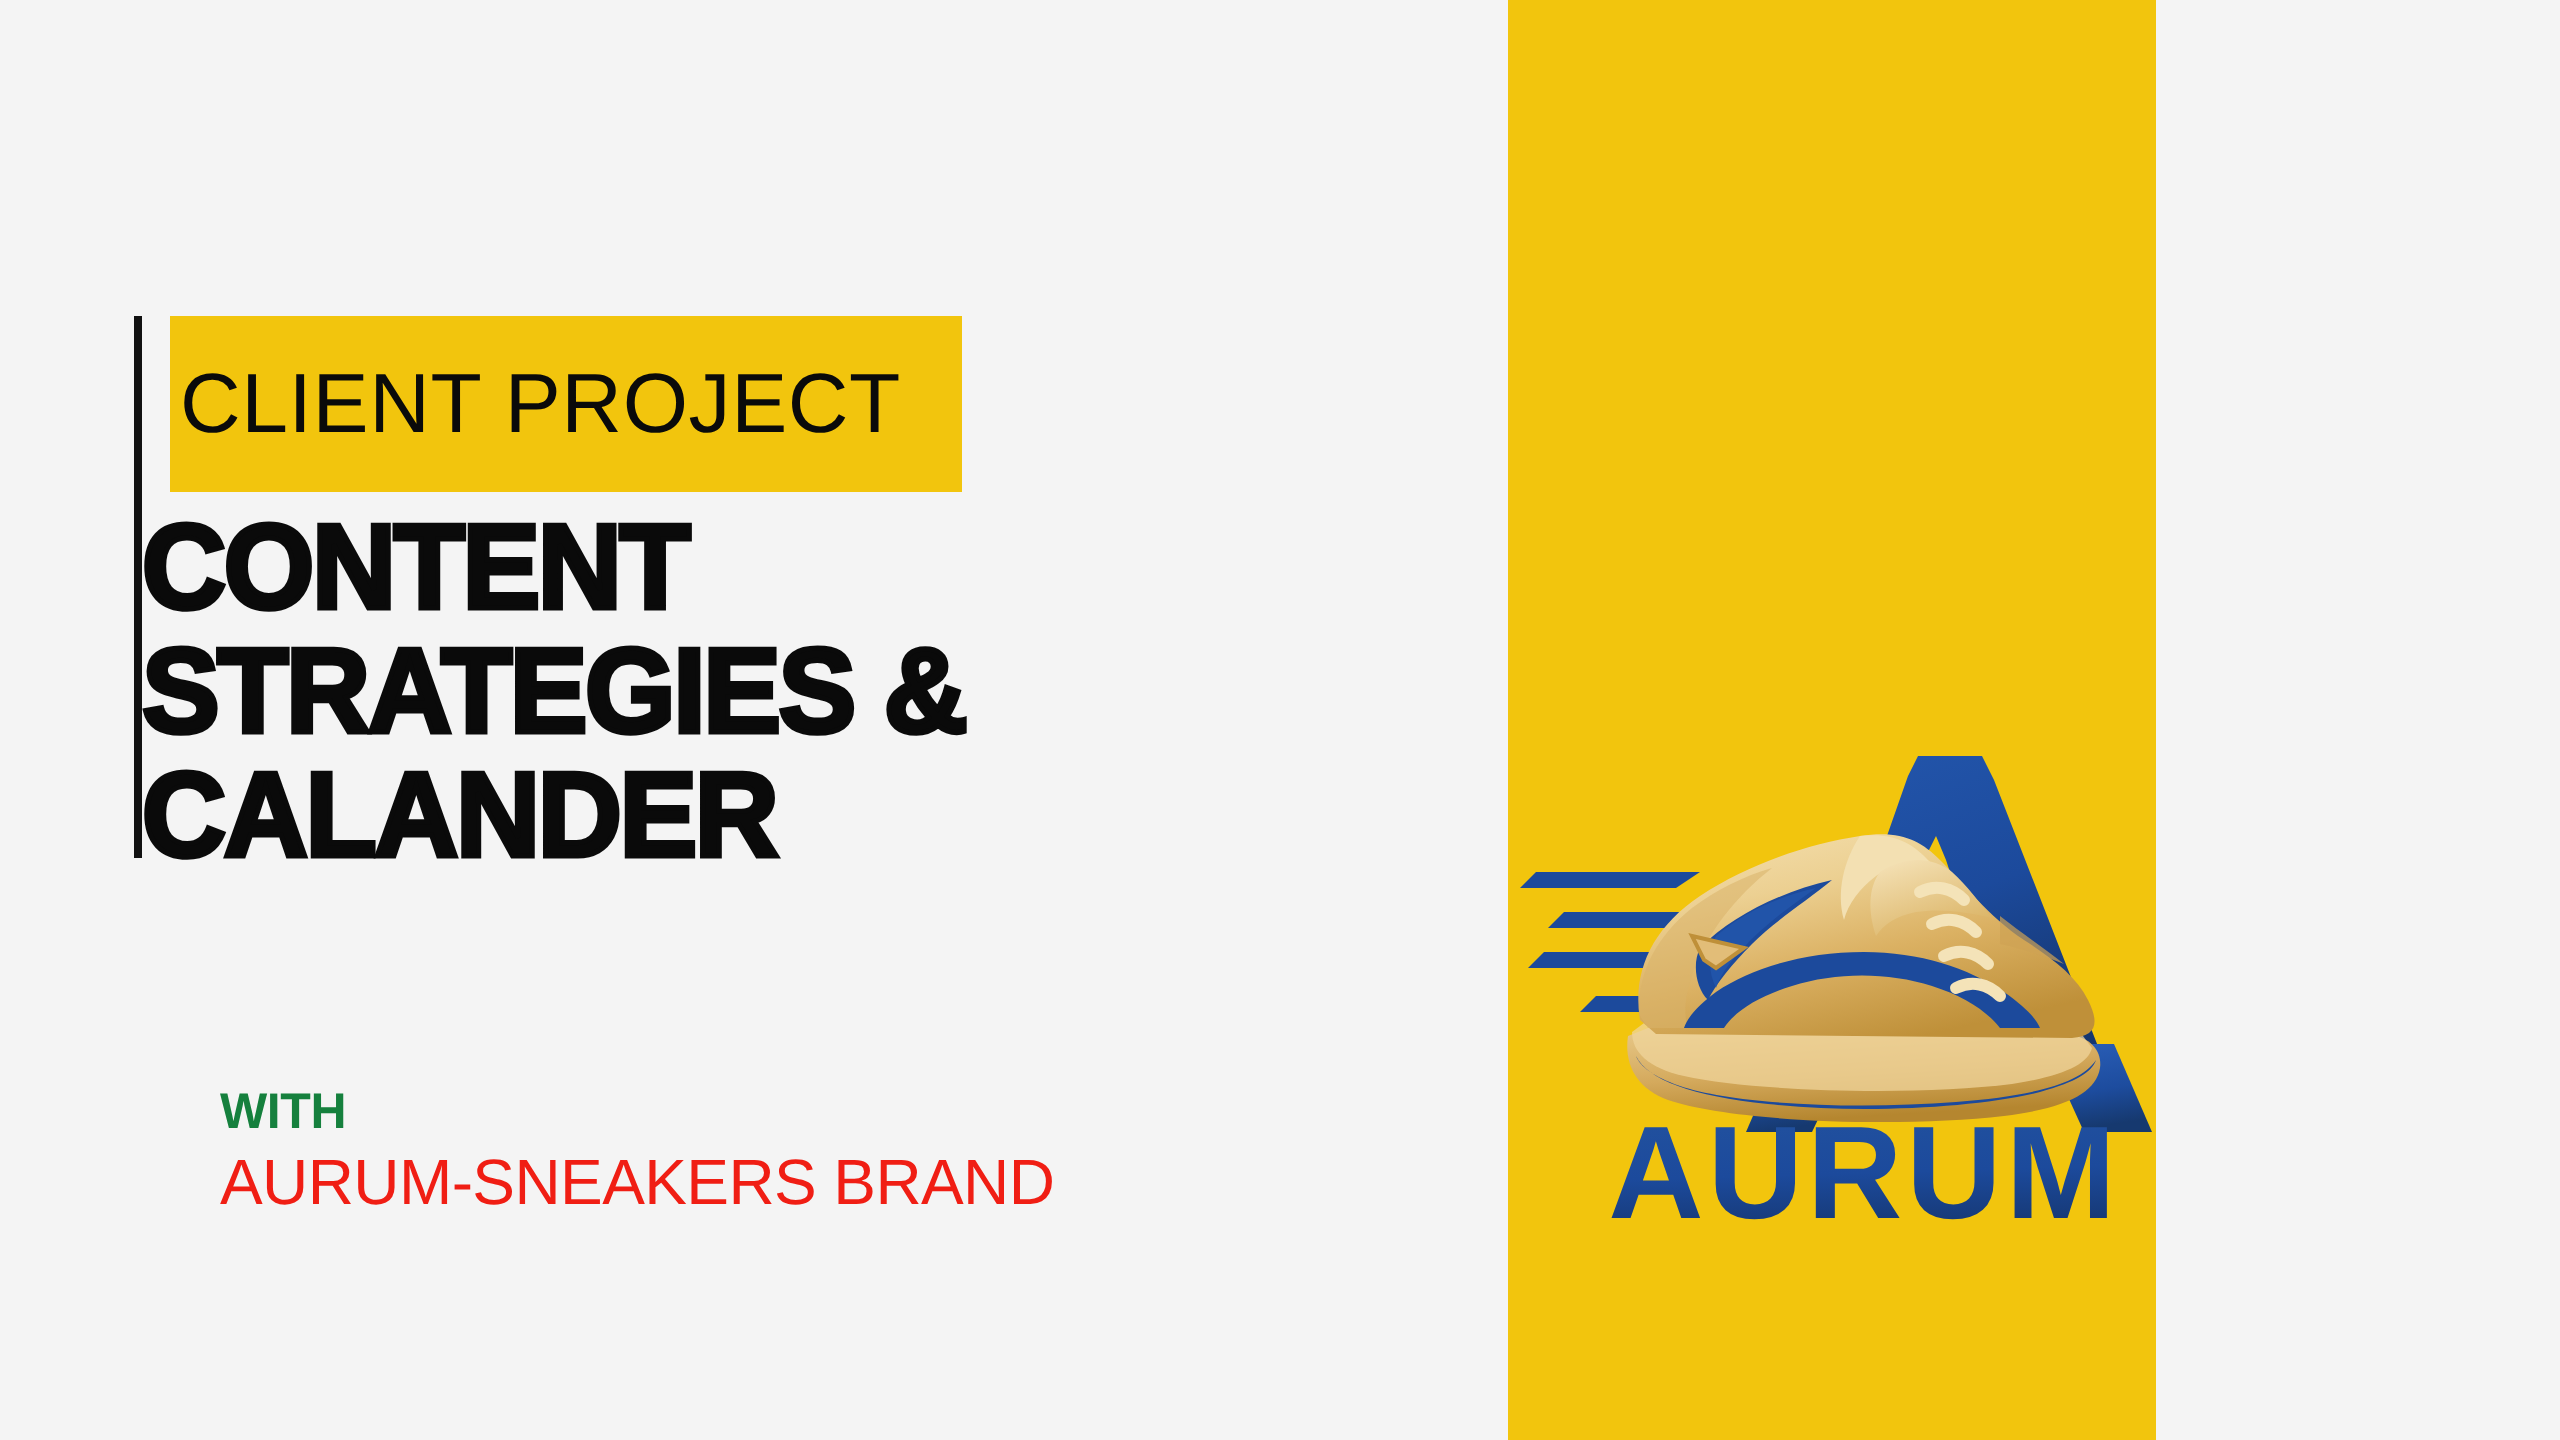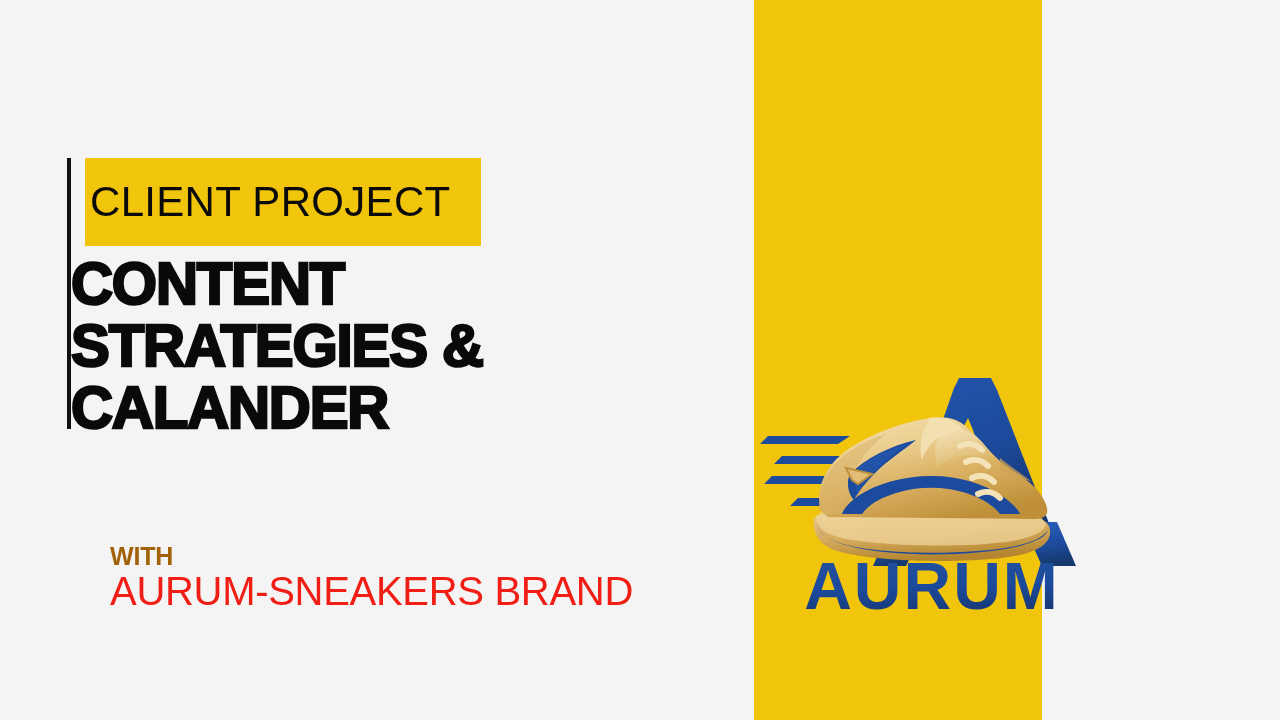--- a/index.html
+++ b/index.html
@@ -98,41 +98,41 @@
     left: 110px;
     top: 541px;
     width: 560px;
   }
 
   .byline-with {
     font-family: "Liberation Sans", sans-serif;
     font-size: 25px;
     font-weight: 700;
     letter-spacing: -0.2px;
-    color: #a16207;
+    color: #15803d;
     line-height: 30px;
     white-space: nowrap;
   }
 
   .byline-brand {
     font-family: "Liberation Sans", sans-serif;
-    font-size: 40px;
+    font-size: 32px;
     font-weight: 400;
     letter-spacing: -0.3px;
     color: #f01e14;
     line-height: 40px;
     white-space: nowrap;
   }
 
   
   .brand-panel {
     position: absolute;
     left: 754px;
     top: 0;
-    width: 288px;
+    width: 324px;
     height: 720px;
     background: #f2c50d;
   }
 
   .logo-wrap {
     position: absolute;
     left: 0;
     top: 318px;
     width: 356px;
     height: 310px;

